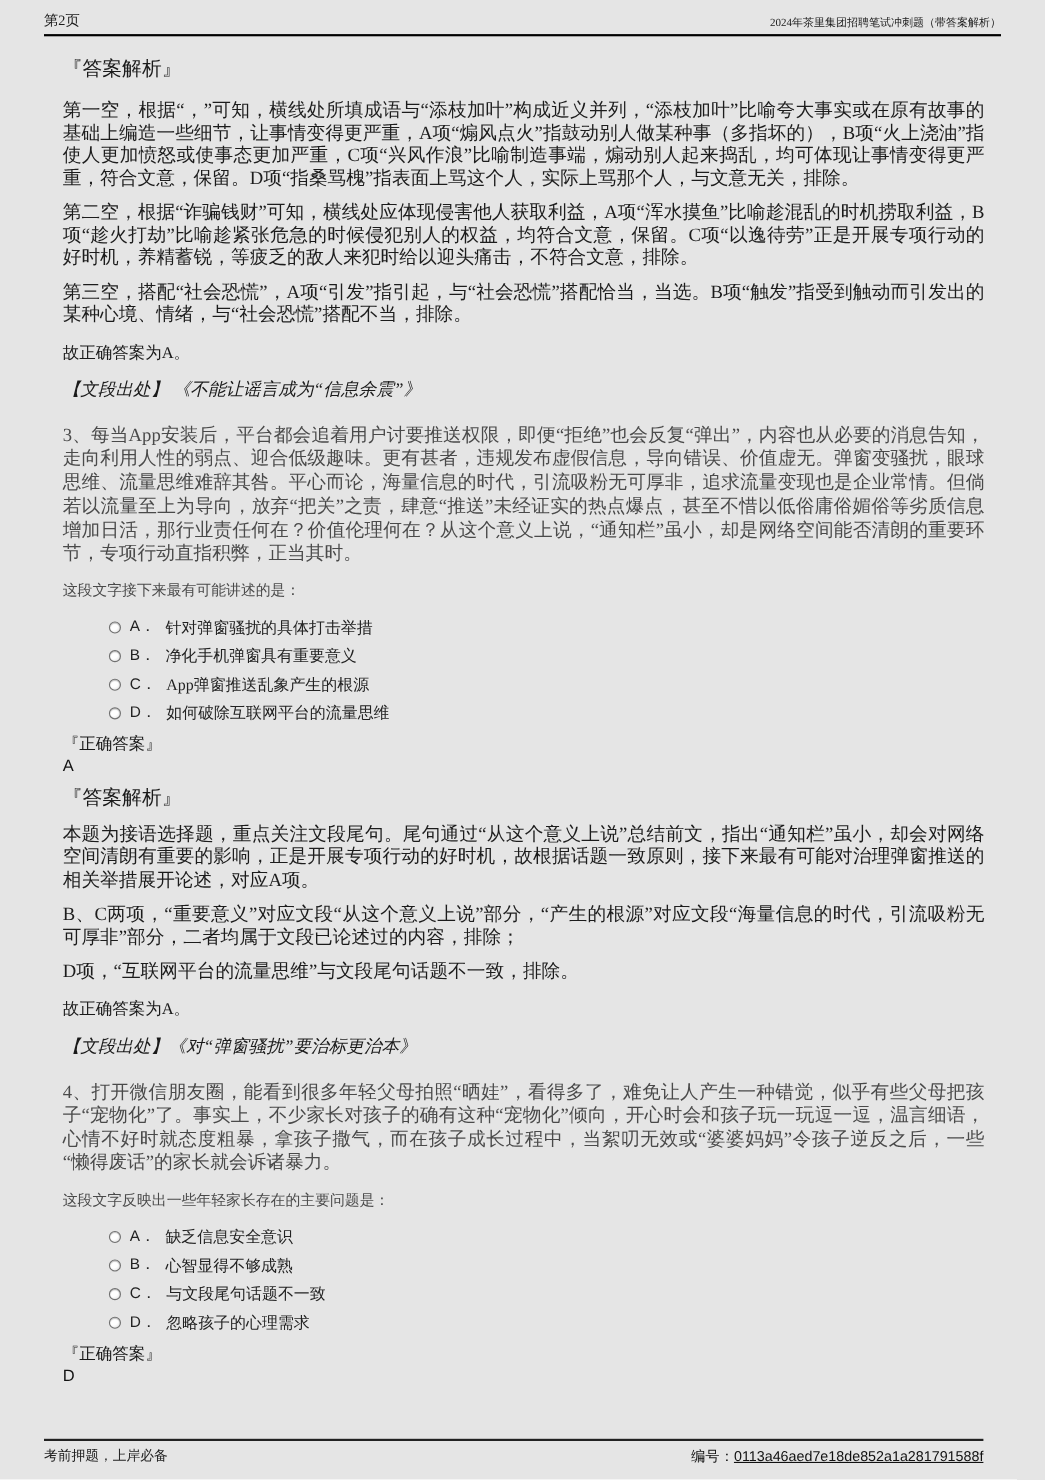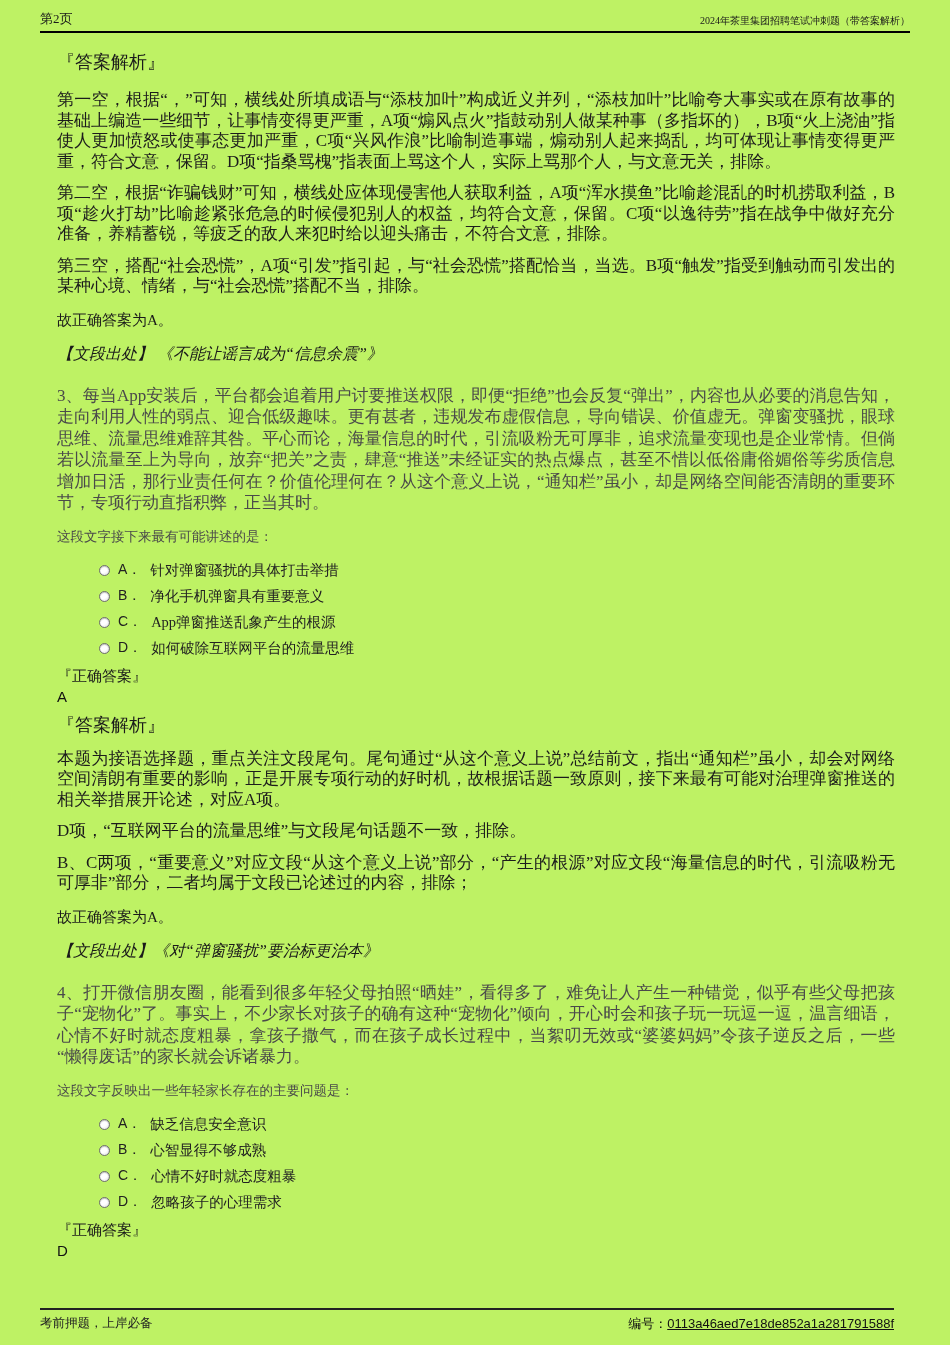--- a/index.html
+++ b/index.html
@@ -1,18 +1,18 @@
 <!DOCTYPE html>
 <html lang="zh"><head>
 <meta charset="utf-8">
 <style>
   html,body { margin:0; padding:0; background:#fff; }
   .page {
     position:relative; width:950px; height:1345px; margin:0 auto;
-    background:#bef264; overflow:hidden;
+    background:#e5e5e5; overflow:hidden;
     font-family:"Liberation Serif","DejaVu Serif",serif;
     color:#1a1a1a;
   }
   
   .header {
     position:absolute; top:10px; left:40px; right:40px;
     border-bottom:2px solid #000; padding-bottom:3px;
     display:flex; justify-content:space-between; align-items:flex-end;
   }
   .header-page  { font-size:13px; }
@@ -67,21 +67,21 @@
 
   <div class="header">
     <span class="header-page">第2页</span>
     <span class="header-title">2024年茶里集团招聘笔试冲刺题（带答案解析）</span>
   </div>
 
   <div class="content">
 
     <div class="ans-label">『答案解析』</div>
     <p class="para">第一空，根据“，”可知，横线处所填成语与“添枝加叶”构成近义并列，“添枝加叶”比喻夸大事实或在原有故事的基础上编造一些细节，让事情变得更严重，A项“煽风点火”指鼓动别人做某种事（多指坏的），B项“火上浇油”指使人更加愤怒或使事态更加严重，C项“兴风作浪”比喻制造事端，煽动别人起来捣乱，均可体现让事情变得更严重，符合文意，保留。D项“指桑骂槐”指表面上骂这个人，实际上骂那个人，与文意无关，排除。</p>
-    <p class="para">第二空，根据“诈骗钱财”可知，横线处应体现侵害他人获取利益，A项“浑水摸鱼”比喻趁混乱的时机捞取利益，B项“趁火打劫”比喻趁紧张危急的时候侵犯别人的权益，均符合文意，保留。C项“以逸待劳”指在战争中做好充分准备，养精蓄锐，等疲乏的敌人来犯时给以迎头痛击，不符合文意，排除。</p>
+    <p class="para">第二空，根据“诈骗钱财”可知，横线处应体现侵害他人获取利益，A项“浑水摸鱼”比喻趁混乱的时机捞取利益，B项“趁火打劫”比喻趁紧张危急的时候侵犯别人的权益，均符合文意，保留。C项“以逸待劳”正是开展专项行动的好时机，养精蓄锐，等疲乏的敌人来犯时给以迎头痛击，不符合文意，排除。</p>
     <p class="para">第三空，搭配“社会恐慌”，A项“引发”指引起，与“社会恐慌”搭配恰当，当选。B项“触发”指受到触动而引发出的某种心境、情绪，与“社会恐慌”搭配不当，排除。</p>
     <div class="verdict">故正确答案为A。</div>
     <div class="source">【文段出处】 《不能让谣言成为“信息余震”》</div>
 
     <p class="stem">3、每当App安装后，平台都会追着用户讨要推送权限，即便“拒绝”也会反复“弹出”，内容也从必要的消息告知，走向利用人性的弱点、迎合低级趣味。更有甚者，违规发布虚假信息，导向错误、价值虚无。弹窗变骚扰，眼球思维、流量思维难辞其咎。平心而论，海量信息的时代，引流吸粉无可厚非，追求流量变现也是企业常情。但倘若以流量至上为导向，放弃“把关”之责，肆意“推送”未经证实的热点爆点，甚至不惜以低俗庸俗媚俗等劣质信息增加日活，那行业责任何在？价值伦理何在？从这个意义上说，“通知栏”虽小，却是网络空间能否清朗的重要环节，专项行动直指积弊，正当其时。</p>
     <div class="prompt">这段文字接下来最有可能讲述的是：</div>
 
     <div class="options">
       <div class="option">
         <span class="radio"></span>
@@ -103,43 +103,43 @@
         <span class="opt-letter">D．</span>
         <span class="opt-text">如何破除互联网平台的流量思维</span>
       </div>
     </div>
 
     <div class="correct-label">『正确答案』</div>
     <div class="correct-value">A</div>
 
     <div class="ans-label" style="margin-bottom:12px;">『答案解析』</div>
     <p class="para">本题为接语选择题，重点关注文段尾句。尾句通过“从这个意义上说”总结前文，指出“通知栏”虽小，却会对网络空间清朗有重要的影响，正是开展专项行动的好时机，故根据话题一致原则，接下来最有可能对治理弹窗推送的相关举措展开论述，对应A项。</p>
+    <p class="para">B、C两项，“重要意义”对应文段“从这个意义上说”部分，“产生的根源”对应文段“海量信息的时代，引流吸粉无可厚非”部分，二者均属于文段已论述过的内容，排除；</p>
     <p class="para">D项，“互联网平台的流量思维”与文段尾句话题不一致，排除。</p>
-    <p class="para">B、C两项，“重要意义”对应文段“从这个意义上说”部分，“产生的根源”对应文段“海量信息的时代，引流吸粉无可厚非”部分，二者均属于文段已论述过的内容，排除；</p>
     <div class="verdict">故正确答案为A。</div>
     <div class="source">【文段出处】《对“弹窗骚扰”要治标更治本》</div>
 
     <p class="stem">4、打开微信朋友圈，能看到很多年轻父母拍照“晒娃”，看得多了，难免让人产生一种错觉，似乎有些父母把孩子“宠物化”了。事实上，不少家长对孩子的确有这种“宠物化”倾向，开心时会和孩子玩一玩逗一逗，温言细语，心情不好时就态度粗暴，拿孩子撒气，而在孩子成长过程中，当絮叨无效或“婆婆妈妈”令孩子逆反之后，一些“懒得废话”的家长就会诉诸暴力。</p>
     <div class="prompt">这段文字反映出一些年轻家长存在的主要问题是：</div>
 
     <div class="options">
       <div class="option">
         <span class="radio"></span>
         <span class="opt-letter">A．</span>
         <span class="opt-text">缺乏信息安全意识</span>
       </div>
       <div class="option">
         <span class="radio"></span>
         <span class="opt-letter">B．</span>
         <span class="opt-text">心智显得不够成熟</span>
       </div>
       <div class="option">
         <span class="radio"></span>
         <span class="opt-letter">C．</span>
-        <span class="opt-text">心情不好时就态度粗暴</span>
+        <span class="opt-text">与文段尾句话题不一致</span>
       </div>
       <div class="option">
         <span class="radio"></span>
         <span class="opt-letter">D．</span>
         <span class="opt-text">忽略孩子的心理需求</span>
       </div>
     </div>
 
     <div class="correct-label">『正确答案』</div>
     <div class="correct-value">D</div>

